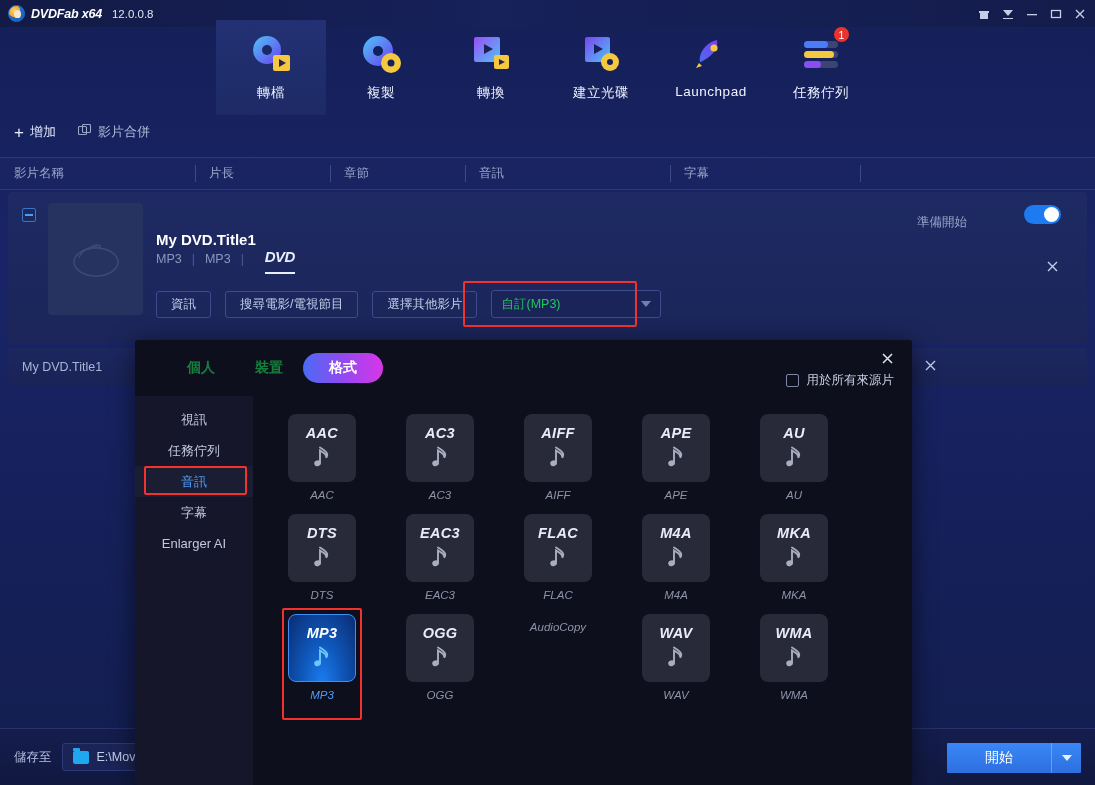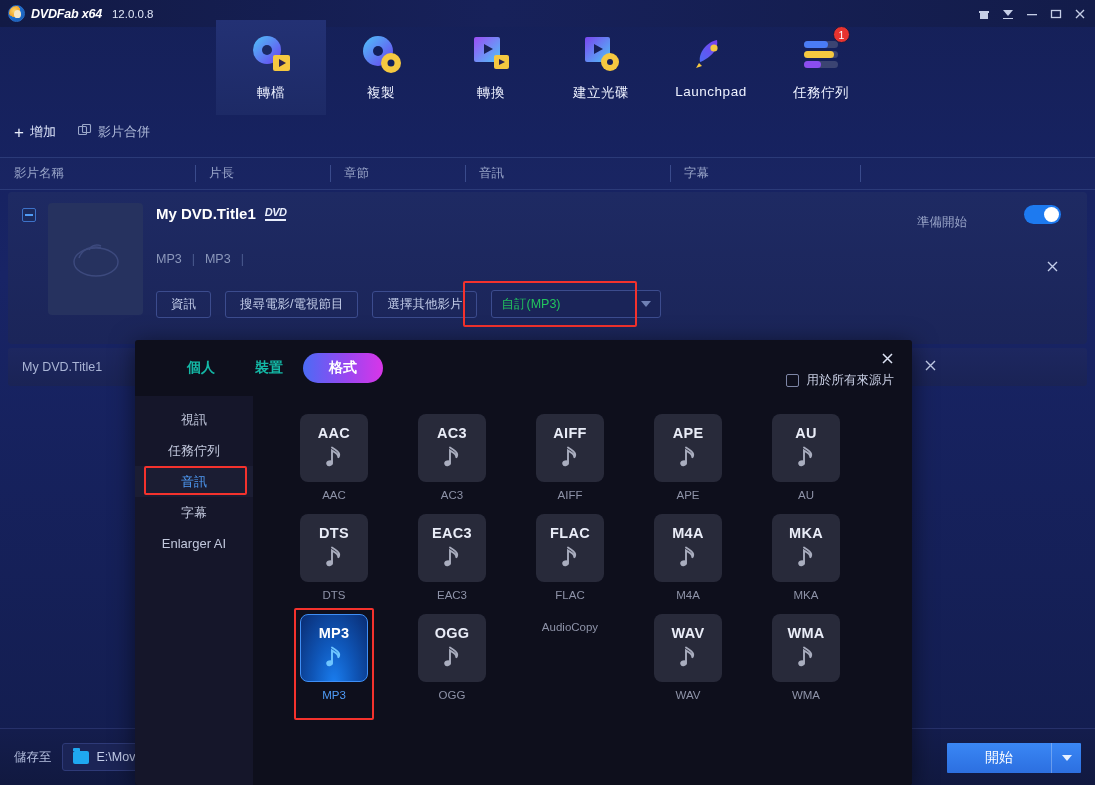--- a/index.html
+++ b/index.html
@@ -111,23 +111,23 @@
     position: absolute; left: 40px; top: 11px; width: 95px; height: 112px;
     background: #26325f; border-radius: 4px;
     display: flex; align-items: center; justify-content: center;
   }
   .card-title {
     position: absolute; left: 148px; top: 13px;
     font-size: 15px; font-weight: bold; color: #ffffff;
     display: flex; align-items: center; gap: 9px;
   }
   .dvd-logo {
-    font-size: 11px; font-weight: bold; font-style: italic; color: #e9eefc;
+    font-size: 15px; font-weight: bold; font-style: italic; color: #e9eefc;
     letter-spacing: -0.5px; line-height: 1;
-    border-bottom: 2px solid #e9eefc; padding-bottom: 1px;
+    border-bottom: 2px solid #e9eefc; padding-bottom: 8px; margin-top: 44px;
   }
   .meta-row {
     position: absolute; left: 148px; top: 60px;
     font-size: 12.5px; color: #8b97bb; display: flex; align-items: center;
   }
   .meta-row span.sep { margin: 0 10px; color: #4a5a90; }
   .btn-row { position: absolute; left: 148px; top: 98px; display: flex; gap: 14px; align-items: center; }
   .obtn {
     height: 27px; padding: 0 14px; border: 1px solid #3c4c8e; border-radius: 3px;
     background: transparent; color: #c3cde9; font-size: 12.5px;
@@ -219,21 +219,21 @@
     position: absolute; left: 135px; top: 340px; width: 777px; height: 445px;
     background: #0e0f1c; border-radius: 3px;
     box-shadow: 0 4px 24px rgba(0,0,0,.55);
     overflow: hidden;
   }
   .dlg-head {
     position: relative; height: 56px; display: flex; align-items: center;
     padding-left: 32px; gap: 0;
   }
   .dtab {
-    font-size: 14px; color: #14b8a6; padding: 0 20px; height: 30px;
+    font-size: 14px; color: #15803d; padding: 0 20px; height: 30px;
     display: flex; align-items: center; cursor: pointer; font-weight: bold;
   }
   .dtab.active {
     background: linear-gradient(90deg, #4b6bf5 0%, #9a46f0 55%, #d836e8 100%);
     border-radius: 15px; color: #fff; padding: 0 26px;
   }
   .dlg-x {
     position: absolute; right: 18px; top: 12px; color: #dde3f5; font-size: 14px; cursor: pointer;
   }
   .allsrc {
@@ -248,21 +248,21 @@
   .dlg-side {
     width: 118px; flex: none; padding-top: 8px;
     background: #15162a;
     display: flex; flex-direction: column; align-items: stretch;
   }
   .side-item {
     height: 31px; display: flex; align-items: center; justify-content: center;
     font-size: 13px; color: #c2c8dd; cursor: pointer; position: relative;
   }
   .side-item.active { color: #4f9bf5; background: #1b1d33; }
-  .dlg-main { flex: 1; position: relative; background: #0e0f1c; padding: 18px 0 0 22px; }
+  .dlg-main { flex: 1; position: relative; background: #0e0f1c; padding: 18px 0 0 10px; font-style: italic; }
   .grid { display: flex; flex-wrap: wrap; gap: 0; }
   .tile {
     width: 118px; margin-bottom: 13px;
     display: flex; flex-direction: column; align-items: center; cursor: pointer;
     position: relative;
   }
   .tile-box {
     width: 68px; height: 68px; border-radius: 8px; background: #282a3a;
     display: flex; flex-direction: column; align-items: center; justify-content: center;
     gap: 1px;

